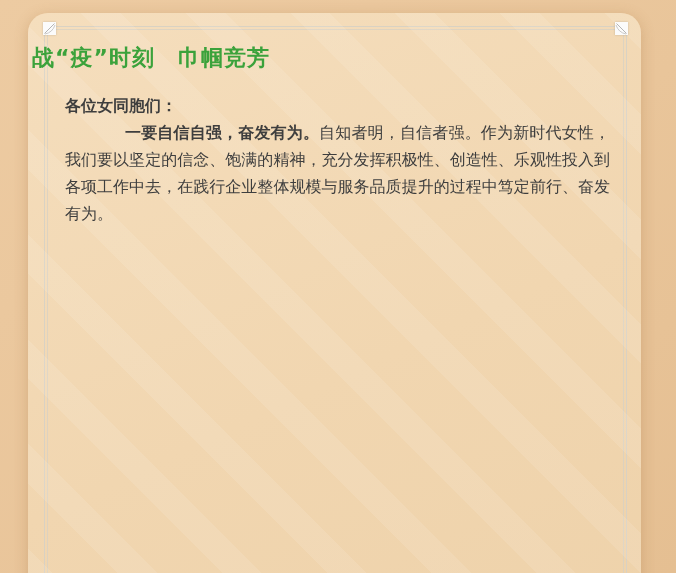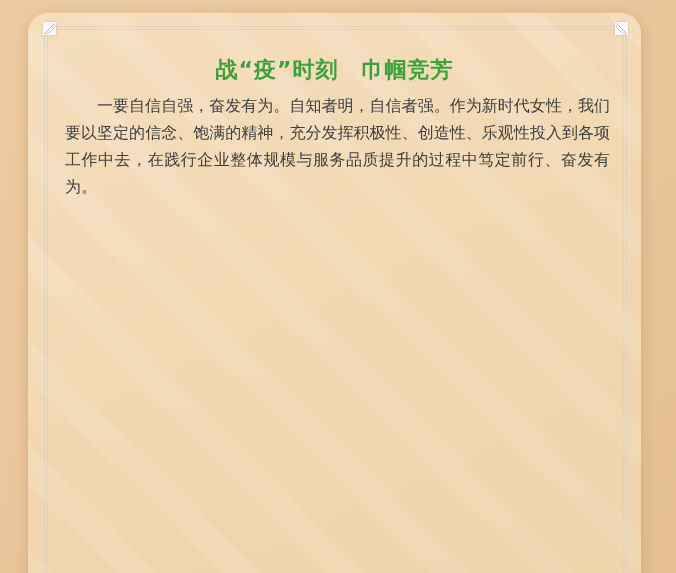--- a/index.html
+++ b/index.html
@@ -42,41 +42,40 @@
     background: #fbfbfb;
     box-shadow: 0 0 2px rgba(0,0,0,0.18);
     z-index: 3;
   }
   .corner.tl { left: -2px; top: -5px; }
   .corner.tr { right: -2px; top: -5px; transform: scaleX(-1); }
   .corner svg { display: block; }
   .title {
     position: absolute;
     left: 0; right: 0; top: 26px;
-    text-align: center;
     font-size: 22px;
     font-weight: bold;
     letter-spacing: 1px;
     color: #3ba23b;
     z-index: 2;
-    margin: 16px;
+    margin: 4px;
   }
   .content {
     position: absolute;
     left: 37px; top: 79px;
     width: 545px;
     font-size: 16px;
     line-height: 27px;
     color: #3e3e3e;
     text-align: justify;
     z-index: 2;
   }
   .content p { margin: 0; text-indent: 2em; }
   .content p.salutation { text-indent: 0; font-weight: bold; }
-  .lead { font-weight: normal; }
+  .lead { font-weight: bold; margin-left: 28px; }
 </style>
 </head>
 <body>
 
 <div class="card">
   <div class="frame">
     <div class="frame-inner"></div>
     <span class="corner tl">
       <svg width="13" height="13" viewBox="0 0 13 13">
         <path d="M1.5 11.5 L11.5 1.5" stroke="#b5b5b5" stroke-width="1" fill="none"></path>
@@ -87,15 +86,16 @@
       <svg width="13" height="13" viewBox="0 0 13 13">
         <path d="M1.5 11.5 L11.5 1.5" stroke="#b5b5b5" stroke-width="1" fill="none"></path>
         <path d="M2 12 Q9.5 10.5 12 3" stroke="#c9c9c9" stroke-width="1" fill="none"></path>
       </svg>
     </span>
   </div>
 
   <h1 class="title">战“疫”时刻　巾帼竞芳</h1>
 
   <div class="content">
+    <p class="salutation">各位女同胞们：</p>
     <p><span class="lead">一要自信自强，奋发有为。</span><span>自知者明，自信者强。作为新时代女性，我们要以坚定的信念、饱满的精神，充分发挥积极性、创造性、乐观性投入到各项工作中去，在践行企业整体规模与服务品质提升的过程中笃定前行、奋发有为。</span></p>
   </div>
 </div>
 
 </body></html>

